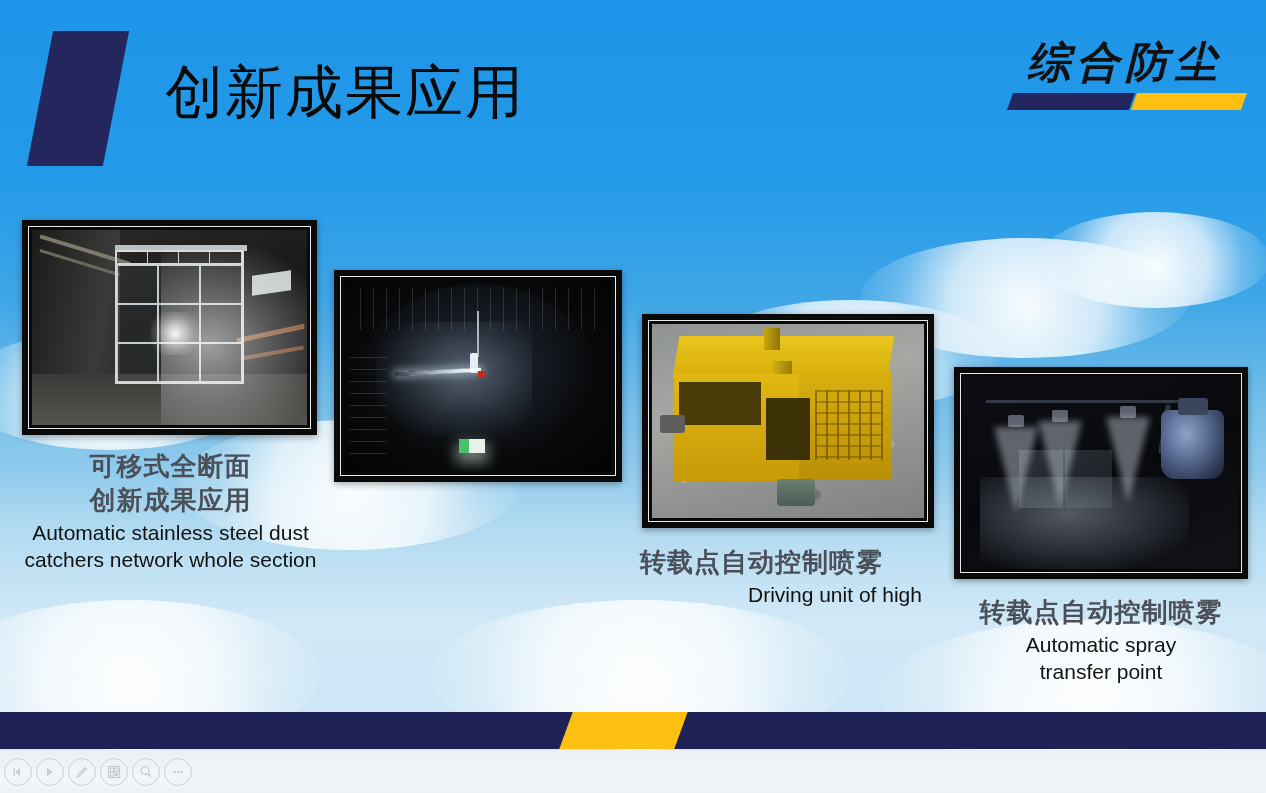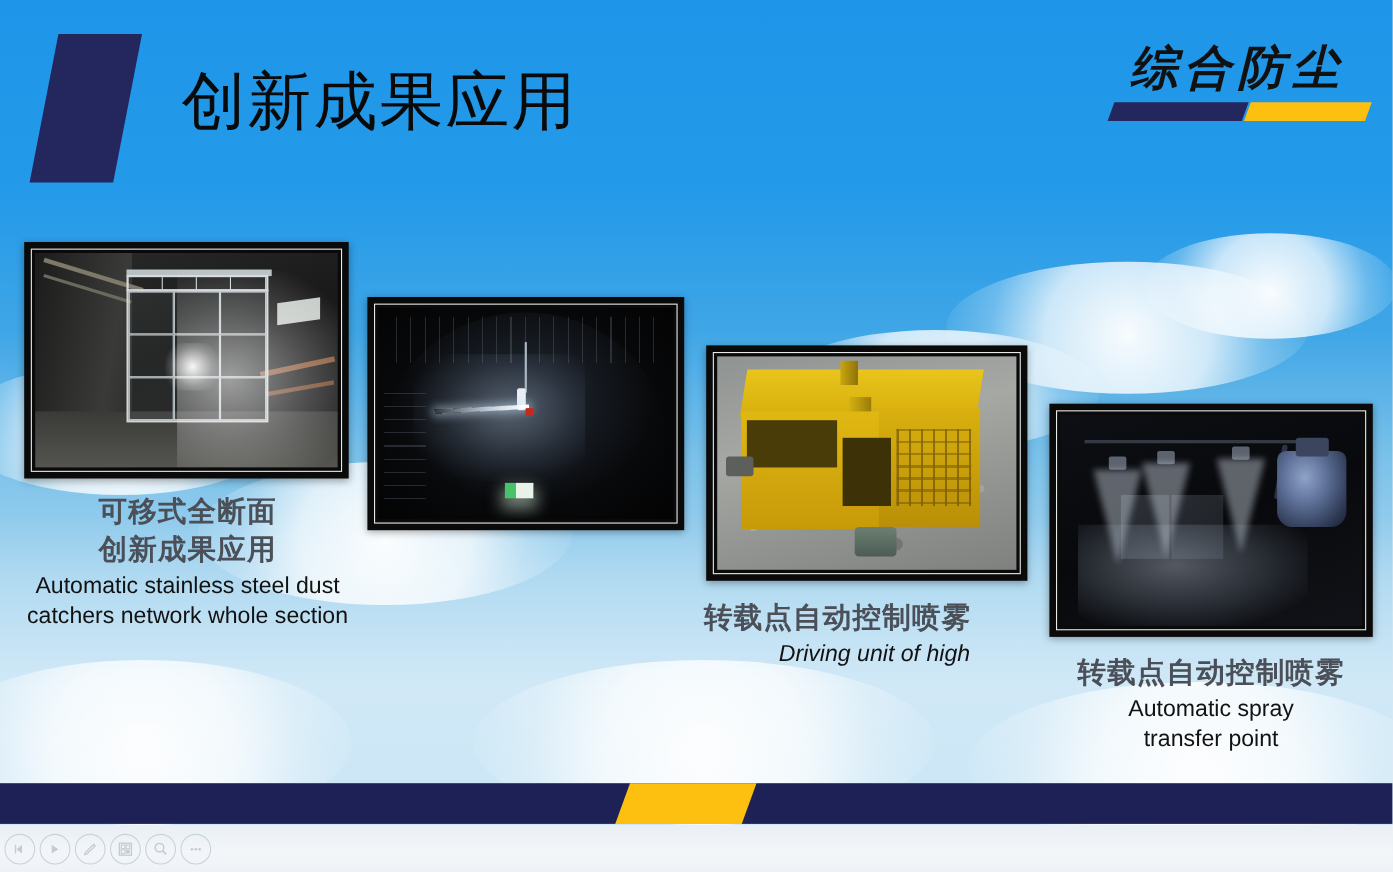--- a/index.html
+++ b/index.html
@@ -309,21 +309,21 @@
         <div class="dots"></div>
         <div class="bolt"></div>
           <div class="bolt2"></div>
         <div class="nozL"></div>
         <div class="base"></div>
       </div>
     </div>
   </div>
   <div class="caption" style="left:640px;top:546px;width:320px;">
     <div class="cap-cn">转载点自动控制喷雾</div>
-    <div class="cap-en" style="margin-left:68px;font-style:italic;">Driving unit of high</div>
+    <div class="cap-en" style="margin-left:108px;">Driving unit of high</div>
   </div>
 
   <div class="photo-frame" style="left:954px;top:367px;width:294px;height:212px;">
     <div class="inner-border">
       <div class="photo p4">
         <div class="pipe"></div>
         <div class="wall"></div>
           <div class="seam"></div>
         <div class="noz" style="left:16%;top:20%;"></div>
         <div class="cone" style="left:11%;top:26%;"></div>

